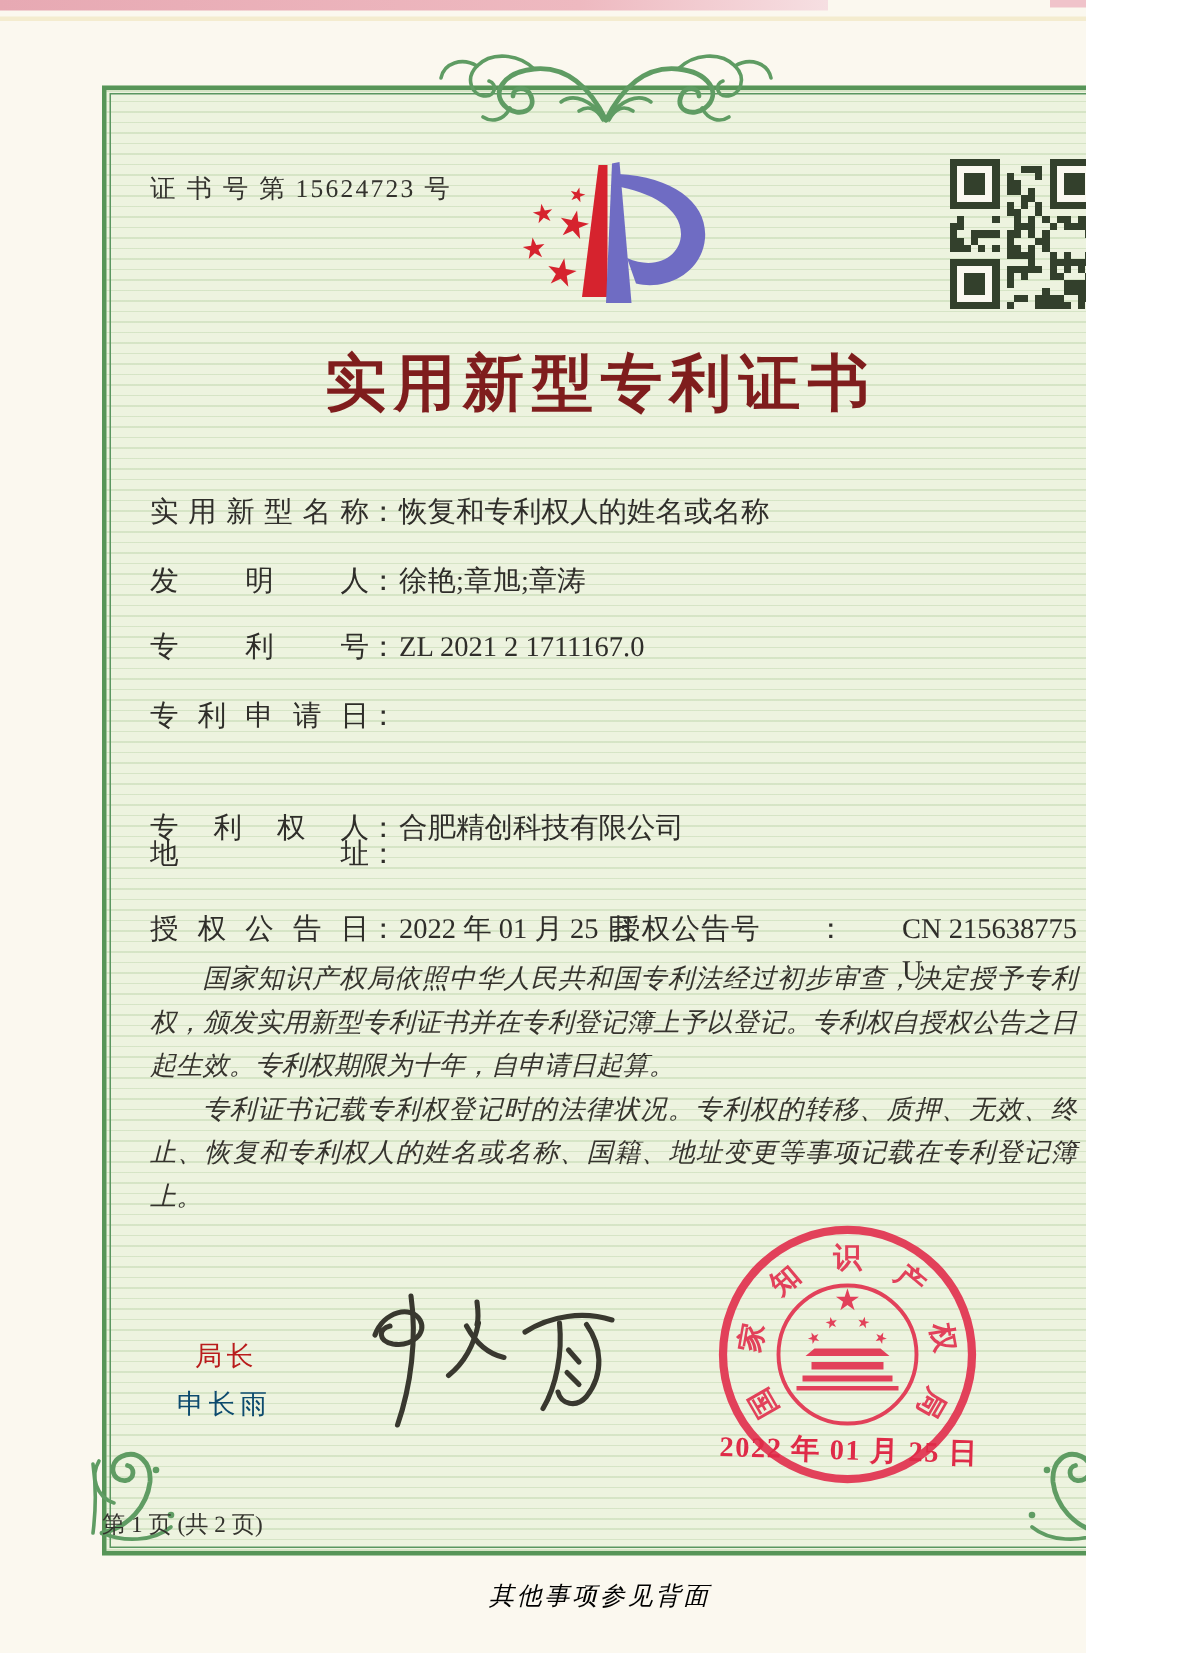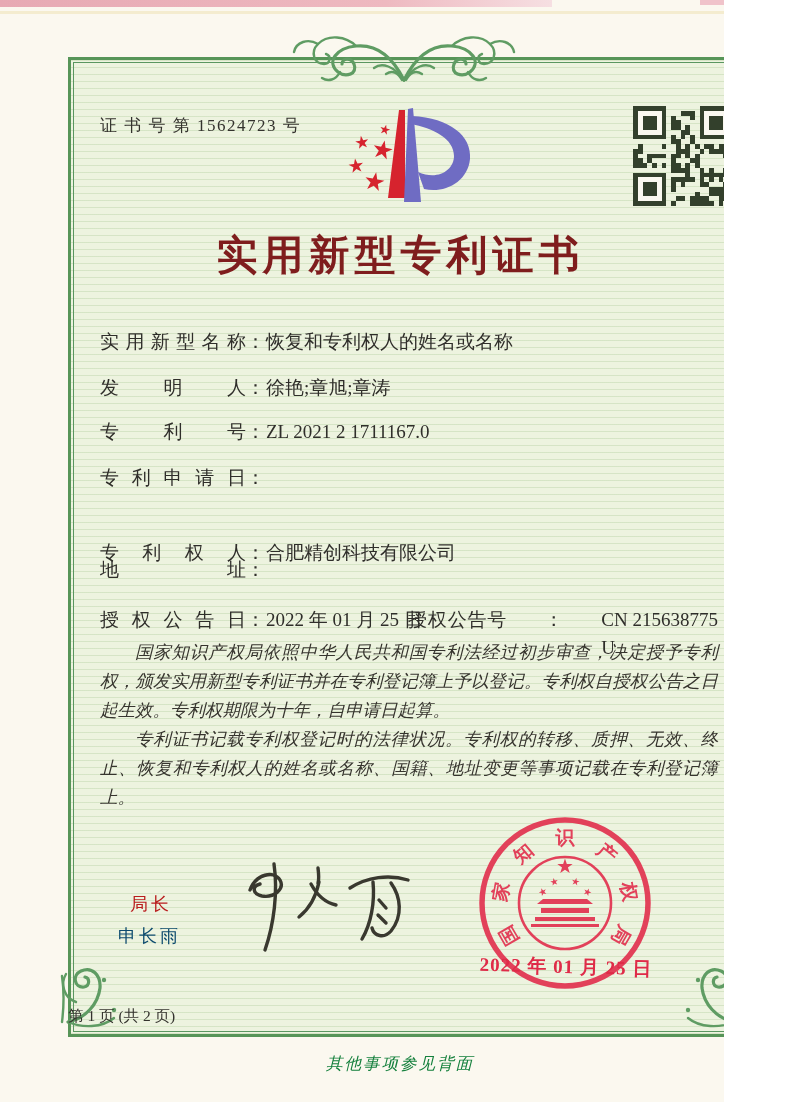--- a/index.html
+++ b/index.html
@@ -60,21 +60,21 @@
   .signer-name{position:absolute;left:118px;top:924px;font-size:18px;letter-spacing:3px;color:#0c4a6e;}
   .signature{position:absolute;left:222px;top:852px;width:205px;height:108px;}
   .signature path{stroke:#39382f;stroke-width:3.4;fill:none;stroke-linecap:round;stroke-linejoin:round;}
 
   .seal{position:absolute;left:475px;top:813px;width:180px;height:180px;opacity:.93;}
   .seal-date{
     position:absolute;left:468px;top:954px;width:196px;text-align:center;
     font-size:19px;letter-spacing:1px;color:#df2b48;transform:rotate(1.5deg);font-weight:bold;
   }
   .page-no{position:absolute;left:68px;width:665px;top:1006px;font-size:15.5px;color:#33322d;}
-  .back-note{position:absolute;left:0;width:800px;top:1053px;text-align:center;font-size:16.5px;font-style:italic;color:#15803d;letter-spacing:2px;}
+  .back-note{position:absolute;left:0;width:800px;top:1053px;text-align:center;font-size:16.5px;font-style:italic;color:#000000;letter-spacing:2px;}
 </style>
 </head>
 <body>
 
 <div class="page">
 
   <div class="strip-pink"></div>
   <div class="strip-pink2"></div>
   <div class="strip-cream"></div>
 

